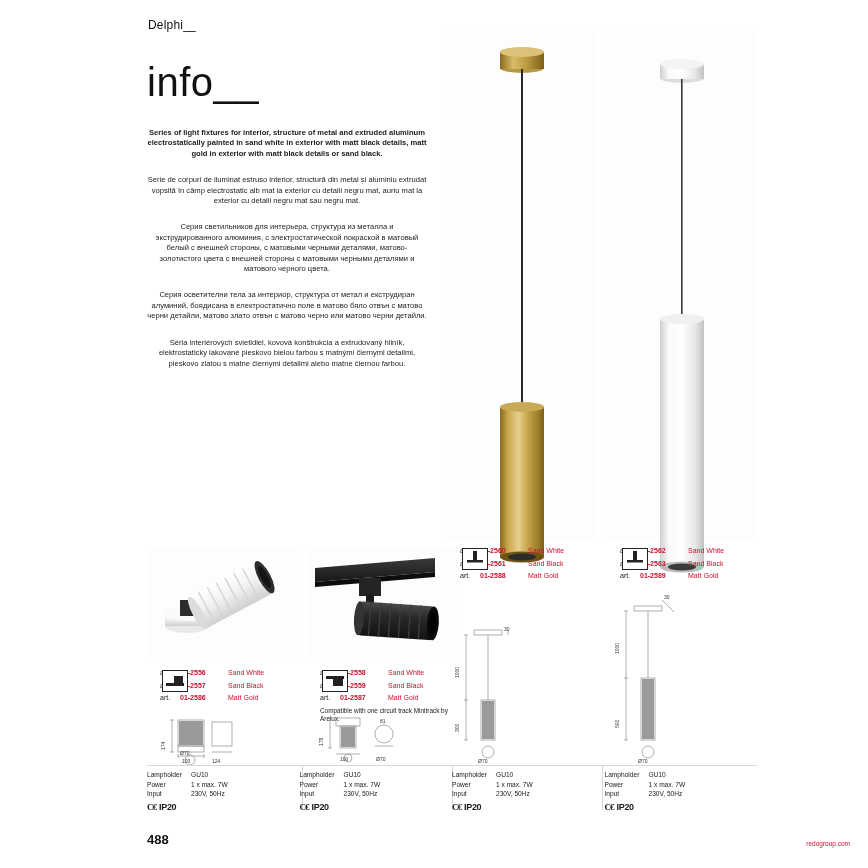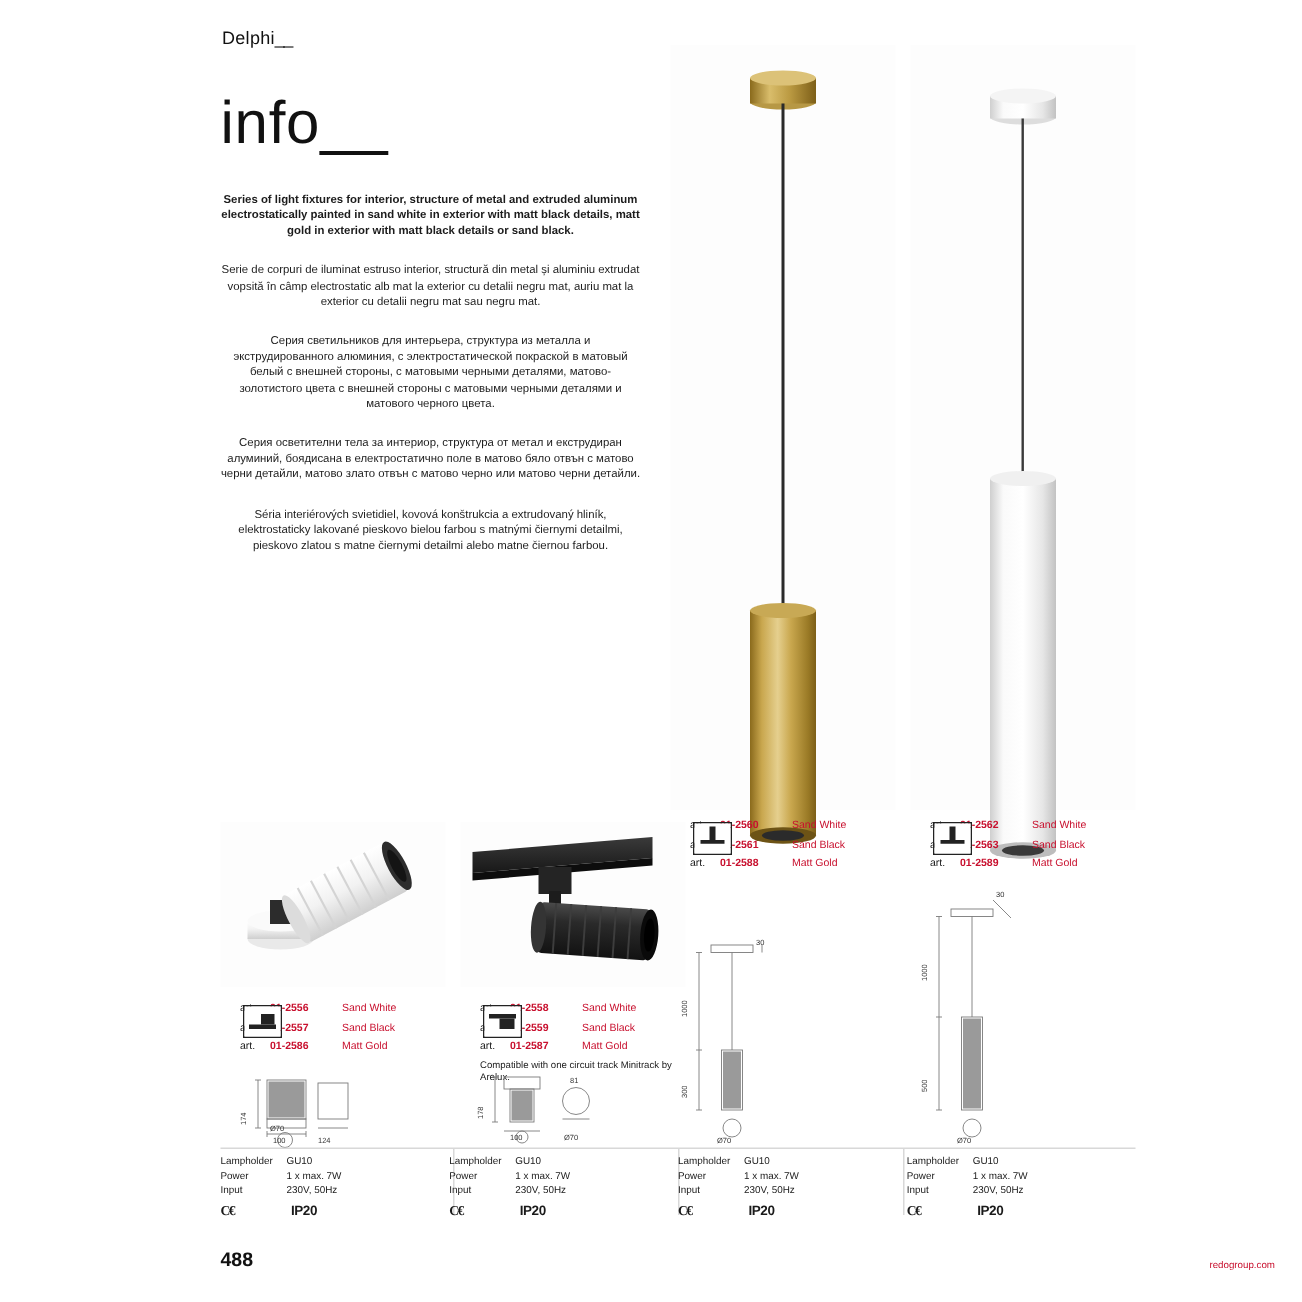--- a/index.html
+++ b/index.html
@@ -110,21 +110,21 @@
     align-items: center;
     gap: 3px;
     font-size: 8px;
     font-weight: bold;
   }
   .ce {
     font-family: "Liberation Serif", serif;
     font-size: 9px;
     letter-spacing: -1px;
   }
-  .ip { font-weight: bold; font-size: 9px; letter-spacing: -.3px; margin-left: 35px; }
+  .ip { font-weight: bold; font-size: 9px; letter-spacing: -.3px; }
 
   
   .specsep {
     position: absolute;
     top: 766px;
     width: 1px;
     height: 44px;
     background: #d8d8d8;
   }
 

